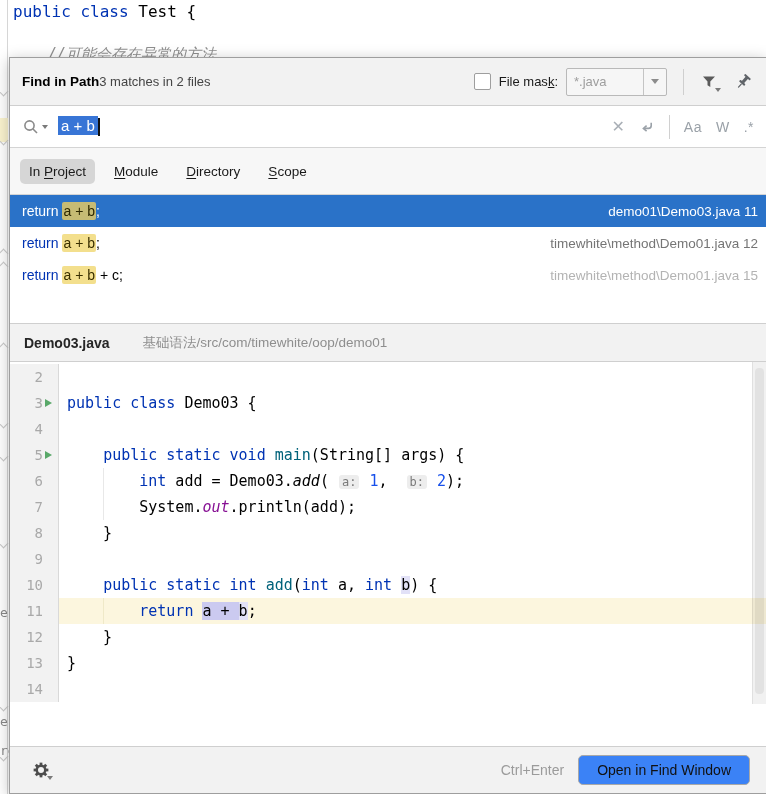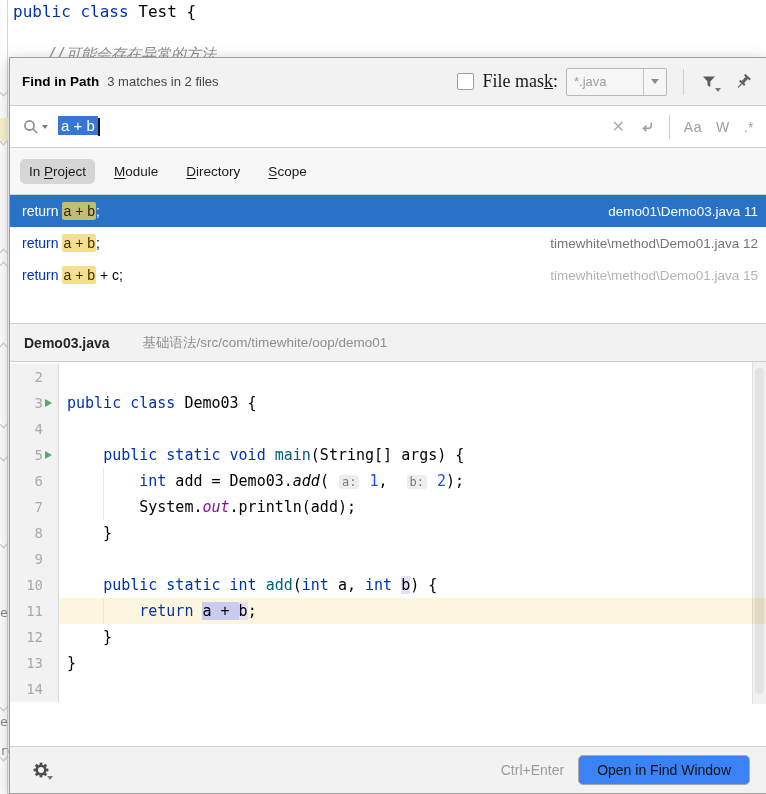--- a/index.html
+++ b/index.html
@@ -26,24 +26,24 @@
   .tk-h{background:#EDEDED;color:#7A7A7A;border-radius:3px;padding:0 3px;font-size:12px;margin:0 1px;}
   .tk-occ{background:var(--occurrence);} .tk-occ2{background:#E2E1F7;}
   
   .dialog{position:absolute;left:9px;top:57px;right:0;bottom:0;background:#fff;
     border:1px solid #9E9E9E;border-right:none;box-shadow:0 3px 14px rgba(0,0,0,.25);
     display:flex;flex-direction:column;}
   
   .dlg-header{height:47px;flex:0 0 auto;background:#F2F2F2;border-bottom:1px solid #CFCFCF;
     display:flex;align-items:center;padding:0 10px 0 12px;}
   .dlg-title{font-weight:bold;font-size:13.5px;color:#000;}
-  .dlg-subtitle{font-size:13px;color:#454545;margin-left:8px;}
+  .dlg-subtitle{font-size:13px;color:#454545;margin-left:0;}
   .hdr-right{margin-left:auto;display:flex;align-items:center;}
   .checkbox{width:15px;height:15px;background:#fff;border:1px solid #9E9E9E;border-radius:2px;}
-  .fm-label{font-size:18px;margin:0 8px;font-family:Liberation Serif, serif;}
+  .fm-label{font-size:13px;margin:0 8px;}
   .combo{display:flex;align-items:center;height:26px;border:1px solid #B9B9B9;border-radius:2px;background:#F6F6F6;}
   .combo-text{width:62px;padding:0 7px;font-size:13px;color:#9E9E9E;}
   .combo-arrow{width:22px;align-self:stretch;border-left:1px solid #C4C4C4;display:flex;align-items:center;justify-content:center;}
   .tri-down{width:0;height:0;border-left:4px solid transparent;border-right:4px solid transparent;border-top:5px solid #8C8C8C;}
   .vsep{width:0;border-left:1px solid #CFCFCF;height:26px;margin:0 12px 0 16px;}
   .icon-btn{display:flex;align-items:center;justify-content:center;width:26px;height:26px;position:relative;}
   .mini-caret{width:0;height:0;border-left:3px solid transparent;border-right:3px solid transparent;border-top:4px solid #7a7a7a;}
   .icon-caret-abs{position:absolute;right:1px;bottom:3px;}
   
   .search-row{height:41px;flex:0 0 auto;background:#fff;border-bottom:1px solid #D4D4D4;

